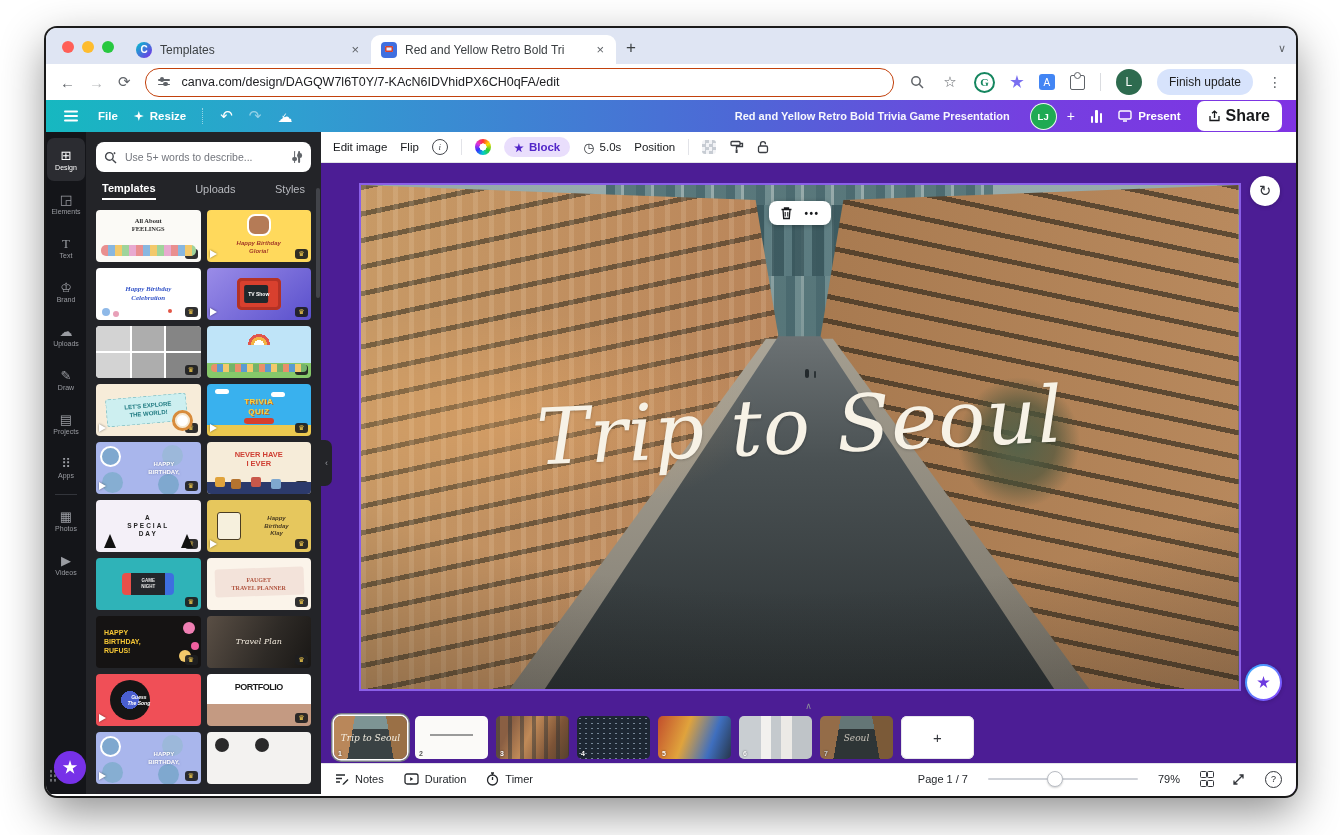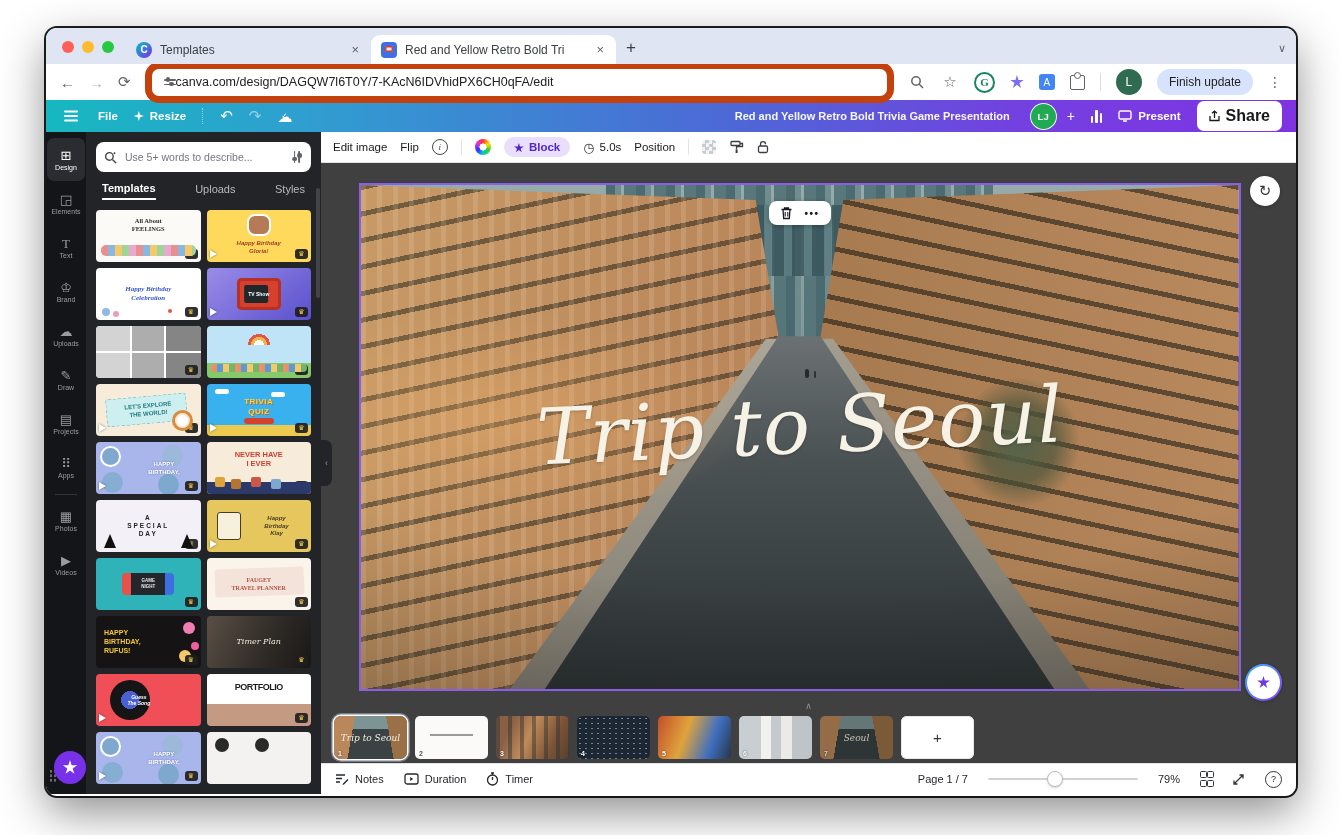--- a/index.html
+++ b/index.html
@@ -17,21 +17,21 @@
   .fav{width:16px;height:16px;border-radius:50%;display:flex;align-items:center;justify-content:center;flex:none;color:#fff;font-size:10px;font-weight:bold}
   .fav.canva{background:linear-gradient(135deg,#00c4cc,#7d2ae8)}
   .fav.doc{border-radius:4px;background:#3f6fe0;position:relative}
   .fav.doc::after{content:"";position:absolute;left:4px;top:4px;width:8px;height:6px;background:#e8eefb;border-radius:1px;box-shadow:0 0 0 1.5px #d6402e inset}
   .newtab{font-size:17px;color:#3c4043;margin:0 8px 6px 10px}
   .strip-chevron{position:absolute;right:10px;bottom:9px;font-size:11px;color:#5f6368}
   
   .urlrow{height:36px;background:#fff;display:flex;align-items:center;padding:0 14px;gap:14px}
   .navic{color:#5f6368;font-size:15px}
   .navic.dim{opacity:.45}
-  .urlpill{flex:1;max-width:810px;height:27px;border:7px solid #c2410c;border-radius:14px;display:flex;align-items:center;gap:0;padding:0 12px;font-size:12.5px;color:#202124}
+  .urlpill{flex:1;max-width:810px;height:27px;border:1px solid #c2410c;border-radius:14px;display:flex;align-items:center;gap:12px;padding:0 12px;font-size:12.5px;color:#202124}
   .mini-sliders{display:inline-flex;flex-direction:column;gap:3px}
   .mini-sliders i{width:12px;height:1.6px;background:#5f6368;border-radius:2px;position:relative;display:block}
   .mini-sliders i::after{content:"";position:absolute;top:-1.6px;width:4.5px;height:4.5px;border-radius:50%;background:#5f6368}
   .mini-sliders i:first-child::after{left:2px}.mini-sliders i:last-child::after{right:2px}
   .rowicons{display:flex;align-items:center;gap:15px;margin-left:auto}
   .rico{font-size:15px;color:#5f6368;display:flex;align-items:center;justify-content:center;width:18px;height:18px}
   .gram{width:17px;height:17px;border-radius:50%;background:#fff;border:2px solid #15865f;color:#15865f;font-weight:bold;font-size:11px;font-family:"Liberation Serif",serif;display:flex;align-items:center;justify-content:center}
   .pstar{width:14px;height:14px;background:#7a6ff0;clip-path:polygon(50% 0,61% 35%,98% 35%,68% 57%,79% 92%,50% 70%,21% 92%,32% 57%,2% 35%,39% 35%)}
   .trans{width:16px;height:16px;border-radius:3px;background:#4285f4;color:#fff;font-size:10px;display:flex;align-items:center;justify-content:center;position:relative}
   .trans::before{content:"";position:absolute;left:-3px;top:-3px;width:9px;height:9px;background:#bdc1c6;border-radius:2px;z-index:-1}
@@ -132,21 +132,21 @@
   .t18::before{content:"";position:absolute;inset:4px;border:1px dashed #3a3a4e;border-radius:2px}
   .t18::after{content:"";position:absolute;left:10px;top:7px;width:5px;height:5px;background:#2fd3d8;box-shadow:60px 0 0 #ff5fa2,30px 34px 0 #ff5fa2,50px 34px 0 #2fd3d8}
   .t19{background:linear-gradient(#fff 58%,#c49a82 58%);color:#1b1b1b}.t19 .t-label{font-size:9px;top:26%;letter-spacing:-.5px;font-stretch:condensed}
   .t21{background:#f3f2f0}
   .t21::before{content:"";position:absolute;left:8px;top:6px;width:14px;height:14px;border-radius:50%;background:#2a2a2a;box-shadow:40px 0 0 #2a2a2a}
   .t22{background:#232227}
   .t22::before{content:"";position:absolute;left:6px;top:8px;width:16px;height:16px;border-radius:50%;background:#f3c96b;box-shadow:62px -2px 0 #ef6f9e}
   .panel-scroll{position:absolute;right:1px;top:56px;width:4px;height:110px;border-radius:2px;background:#5d5f66;opacity:.55}
   .collapse-tab{position:absolute;right:-11px;top:308px;width:11px;height:46px;background:#232428;border-radius:0 7px 7px 0;color:#9a9ca2;font-size:9px;display:flex;align-items:center;justify-content:center;z-index:5}
   
-  .editor{flex:1;background:#404040;display:flex;flex-direction:column;min-width:0}
+  .editor{flex:1;background:#4c1d95;display:flex;flex-direction:column;min-width:0}
   .etoolbar{height:30px;background:#fff;border-bottom:1px solid #e2e3e8;display:flex;align-items:center;gap:13px;padding:0 12px;font-size:11.5px;color:#17191c;flex:none}
   .tbtn{white-space:nowrap}
   .tinfo{width:14px;height:14px;border-radius:50%;border:1.2px solid #44474d;color:#44474d;font-size:9px;font-family:"Liberation Serif",serif;display:flex;align-items:center;justify-content:center;font-style:italic}
   .tsep{width:1px;height:16px;background:#e2e3e8}
   .wheel{width:16px;height:16px;border-radius:50%;background:radial-gradient(circle,#fff 0 3.5px,transparent 3.6px),conic-gradient(#f33,#fd0,#3c3,#0cc,#33f,#d3d,#f33)}
   .animpill{display:flex;align-items:flex-end;gap:5px;background:#e9defc;color:#5226c9;font-weight:bold;border-radius:13px;padding:4px 10px}
   .animpill i{width:10px;height:10px;background:#5226c9;clip-path:polygon(50% 0,61% 35%,98% 35%,68% 57%,79% 92%,50% 70%,21% 92%,32% 57%,2% 35%,39% 35%)}
   .clockic{font-size:13px;color:#3a3d42}
   .checker{width:14px;height:14px;border-radius:3px;background:repeating-conic-gradient(#c7ccd3 0 25%,#f2f3f6 0 50%);background-size:7px 7px}
   .ico-dk{color:#3a3d42;display:flex;align-items:center}
@@ -442,21 +442,21 @@
 TRAVEL PLANNER</span>
             <span class="crown">♛</span>
           </div>
         <div class="tcard t15">
             <span class="t-label">HAPPY
 BIRTHDAY,
 RUFUS!</span>
             <span class="crown">♛</span>
           </div>
         <div class="tcard t16">
-            <span class="t-label">Timer Plan</span>
+            <span class="t-label">Travel Plan</span>
             <span class="crown">♛</span>
           </div>
         <div class="tcard t17">
             <span class="t-label">Guess
 The Song</span>
             <span class="playb"></span>
           </div>
         <div class="tcard t19">
             <span class="t-label">PORTFOLIO</span>
             <span class="crown">♛</span>

